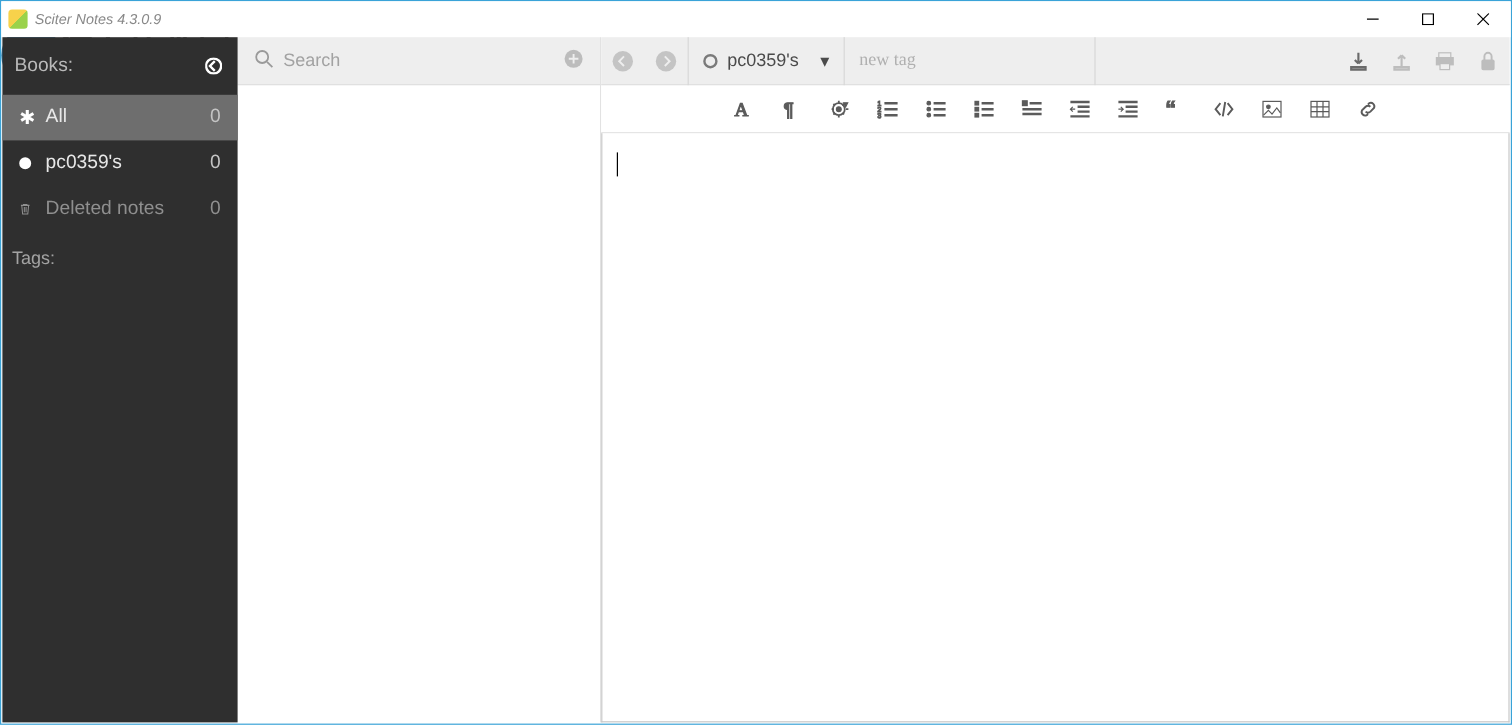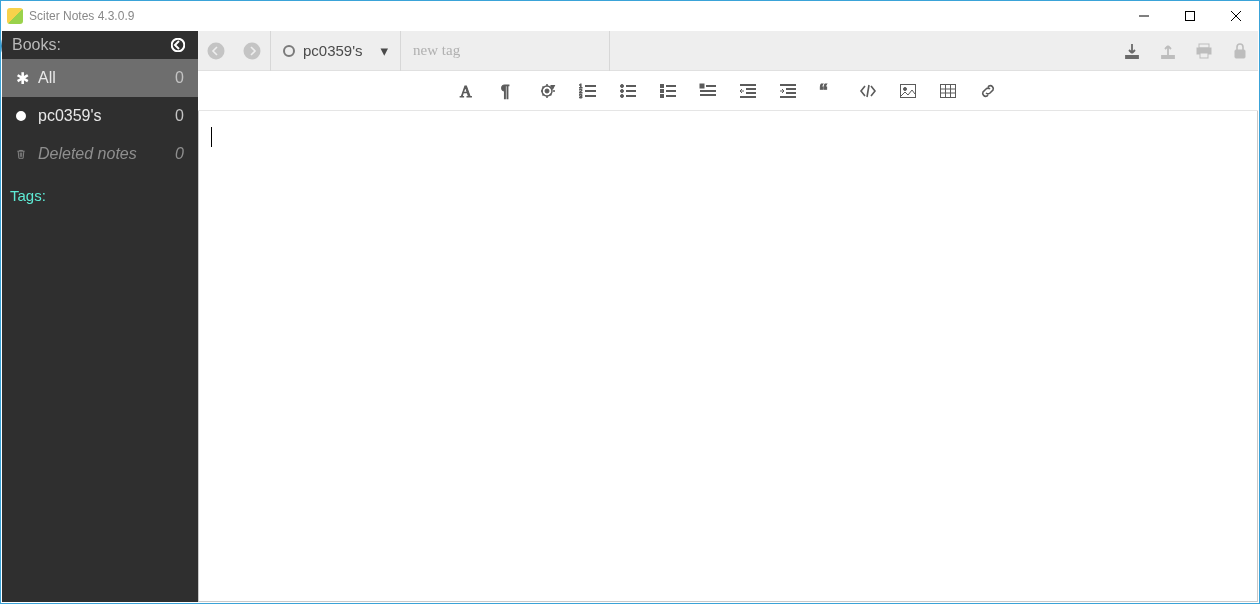--- a/index.html
+++ b/index.html
@@ -16,20 +16,21 @@
     
     .titlebar {
       height: 30px;
       background: #fff;
       display: flex;
       align-items: center;
       padding-left: 6px;
       color: #888;
       font-size: 12px;
       position: relative;
+      font-style: italic;
     }
     .titlebar .app-icon {
       width: 16px; height: 16px;
       border-radius: 3px;
       background: linear-gradient(135deg,#f7d24b 50%,#9ad24b 50%);
       margin-right: 6px;
     }
     .win-controls { position:absolute; right:0; top:0; height:30px; display:flex; }
     .win-btn { width:46px; height:30px; display:flex; align-items:center; justify-content:center; color:#000; }
     .win-btn svg{width:10px;height:10px;stroke:#000;stroke-width:1;fill:none;}
@@ -53,37 +54,37 @@
       letter-spacing:0.5px;
     }
     
     .shell{ position:absolute; left:1px; right:1px; top:30px; bottom:1px; display:flex; }
     
     .sidebar{
       width:196px; background:#2f2f2f; color:#e6e6e6; display:flex; flex-direction:column;
       position:relative;
     }
     .side-header{
-      height:28px; display:flex; align-items:center; padding:0 10px;
+      height:48px; display:flex; align-items:center; padding:0 10px;
       color:#b9b9b9; font-size:16px;
     }
     .side-header .back{
       margin-left:auto; width:20px;height:20px;display:flex;align-items:center;justify-content:center;
     }
     .side-header .back svg{stroke:#fff;stroke-width:2;fill:none;width:14px;height:14px;}
     .side-item{
       height:38px; display:flex; align-items:center; padding:0 14px;
       font-size:16px; color:#e8e8e8;
     }
     .side-item.active{ background:#6e6e6e; }
     .side-item .icon{width:22px;display:flex;align-items:center;color:#e8e8e8;}
     .side-item .count{margin-left:auto;color:#c4c4c4;}
-    .side-item.dim, .side-item.dim .count{ color:#8f8f8f;font-style:italic;}
+    .side-item.dim, .side-item.dim .count{ color:#8f8f8f;}
     .side-section{
-      padding:14px 14px 4px 8px; color:#5eead4; font-size:15px;
+      padding:14px 14px 4px 8px; color:#a3a3a3; font-size:15px;
     }
     .bullet{width:10px;height:10px;border-radius:50%;border:2px solid #fff;margin-right:12px;}
     .bullet.filled{background:#fff;}
     .star{font-size:16px;margin-right:12px;color:#fff;}
     .trash svg{stroke:#8f8f8f;stroke-width:1.2;fill:none;width:14px;height:14px;margin-right:12px;}
     
     .middle{
       flex:1; max-width:303px; background:#fff; border-right:1px solid #e2e2e2;
       display:flex; flex-direction:column;
     }
@@ -207,20 +208,37 @@
           </svg>
       </span>
       <span>Deleted notes</span>
       <span class="count">0</span>
     </div>
 
     <div class="side-section">Tags:</div>
     <div style="height:26px"></div>
   </div>
 
+  <div class="middle">
+    <div class="searchbar">
+      <span class="mag">
+        <svg viewBox="0 0 16 16">
+            <circle cx="6.5" cy="6.5" r="5" fill="none" stroke-width="1.5"></circle>
+            <line x1="10.5" y1="10.5" x2="15" y2="15" stroke-width="1.5"></line>
+          </svg>
+      </span>
+      <input type="text" placeholder="Search" style="">
+      <span class="add">
+        <svg viewBox="0 0 16 16">
+            <circle cx="8" cy="8" r="7.5" fill="#bcbcbc" stroke="none"></circle>
+            <path d="M8 4v8M4 8h8" stroke="#eee" stroke-width="1.6"></path>
+          </svg>
+      </span>
+    </div>
+  </div>
 
   <div class="editor">
     <div class="topbar">
       <div class="navbtn">
         <svg viewBox="0 0 18 18">
             <circle cx="9" cy="9" r="8.5" fill="#c4c4c4"></circle>
             <path d="M10 5L6 9l4 4" stroke="#eee" stroke-width="1.6" fill="none"></path>
           </svg>
       </div>
       <div class="navbtn">

